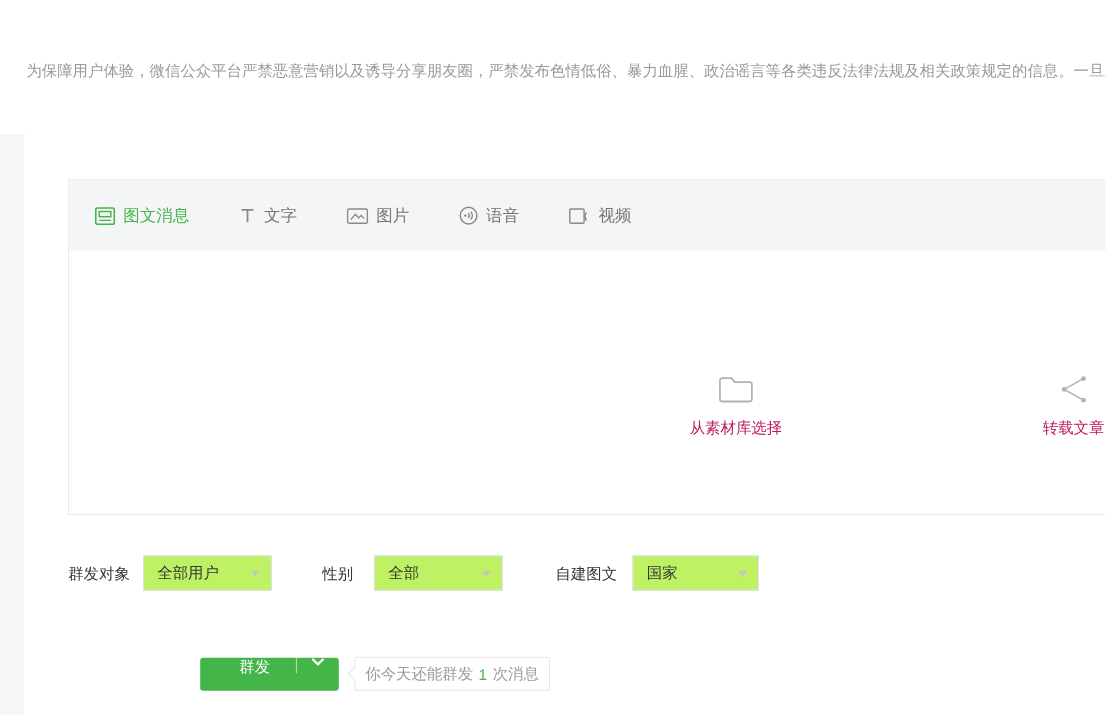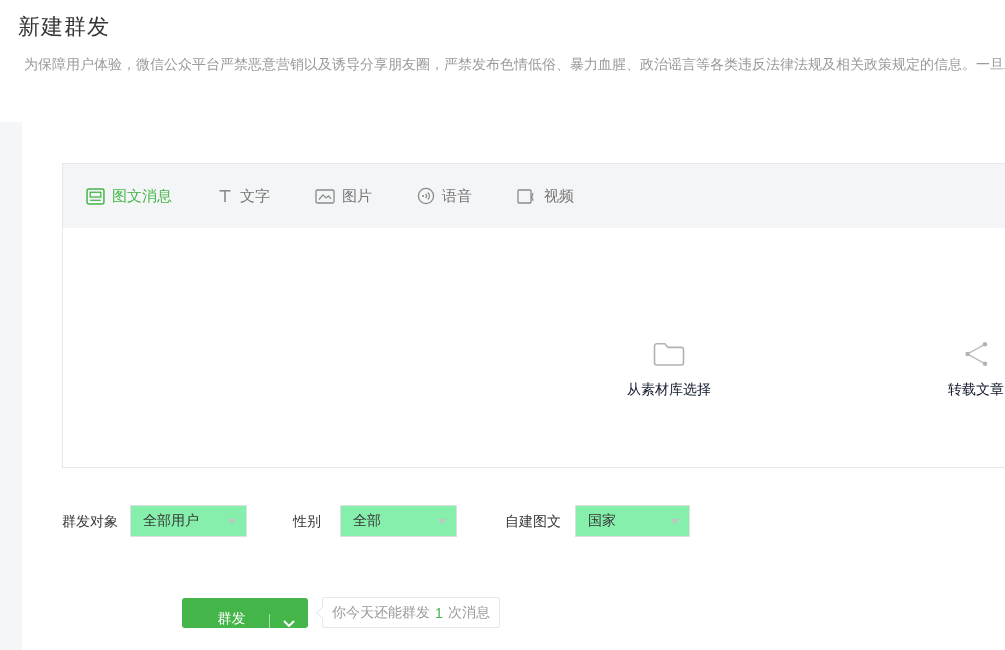--- a/index.html
+++ b/index.html
@@ -44,37 +44,37 @@
   .tab.active { color:#44b549; }
   .tab.active .t-icon { color:#44b549; }
 
   .card-content { position:relative; height:239px; background:#fff; }
 
   .option {
     position:absolute; top:111px; transform:translateX(-50%);
     display:flex; flex-direction:column; align-items:center; cursor:pointer;
   }
   .option .o-icon { height:30px; display:flex; align-items:center; color:#b2b2b2; }
-  .option .o-label { margin-top:12px; font-size:14px; color:#0f172a; white-space:nowrap; }
+  .option .o-label { margin-top:12px; font-size:14px; color:#be185d; white-space:nowrap; }
   .option-library { left:606px; }
   .option-create  { left:758px; }
   .option-repost  { left:913px; }
 
   
   .form-label {
     position:absolute; top:383px; height:32px; line-height:32px;
     font-size:14px; color:#353535; white-space:nowrap;
   }
   .lbl-target { left:40px; }
   .lbl-gender { left:271px; }
   .lbl-region { left:483px; }
 
   .select {
     position:absolute; top:383px; height:32px;
-    background:#86efac; border:1px solid #dfdfdf;
+    background:#bef264; border:1px solid #dfdfdf;
     display:flex; align-items:center; justify-content:space-between;
     padding:0 10px 0 12px; cursor:pointer;
   }
   .sel-target { left:108px; width:117px; }
   .sel-gender { left:318px; width:117px; }
   .sel-region { left:553px; width:115px; }
   .select .sel-value { font-size:14px; color:#353535; }
   .caret {
     width:0; height:0;
     border-left:4px solid transparent; border-right:4px solid transparent;
@@ -84,21 +84,21 @@
   
   .preview-button {
     position:absolute; left:40px; top:476px; width:106px; height:30px;
     background:#fff; border:1px solid #d8d8d8; border-radius:3px;
     font-size:14px; color:#353535;
     display:flex; align-items:center; justify-content:center; cursor:pointer;
   }
   .send-button {
     position:absolute; left:160px; top:476px; width:126px; height:30px;
     background:#44b549; border-radius:3px; color:#fff;
-    display:flex; align-items:flex-end; cursor:pointer;padding-left:12px;
+    display:flex; align-items:flex-start; cursor:pointer;padding-left:12px;
   }
   .send-label { flex:1; text-align:center; font-size:14px; color:#fff; }
   .send-divider { width:1px; height:14px; background:rgba(255,255,255,0.55); }
   .send-toggle { width:38px; display:flex; align-items:center; justify-content:center; }
 
   .quota-tooltip {
     position:absolute; left:300px; top:475px; width:178px; height:31px;
     background:#fff; border:1px solid #e7e7eb; border-radius:2px;
     display:flex; align-items:center; justify-content:center;
     font-size:14px; color:#9a9a9a; white-space:nowrap;
@@ -110,21 +110,20 @@
     transform:rotate(45deg);
   }
   .quota-count { color:#44b549; margin:0 5px; }
 
   svg { display:block; }
 </style>
 </head>
 <body>
 
 <div class="page-header">
-  <h1 class="page-title">新建群发</h1>
   <p class="warning-text">为保障用户体验，微信公众平台严禁恶意营销以及诱导分享朋友圈，严禁发布色情低俗、暴力血腥、政治谣言等各类违反法律法规及相关政策规定的信息。一旦发</p>
 </div>
 
 <div class="main-area">
   <div class="content-panel">
 
     <div class="message-card">
       <div class="tab-bar">
 
         <div class="tab active">

